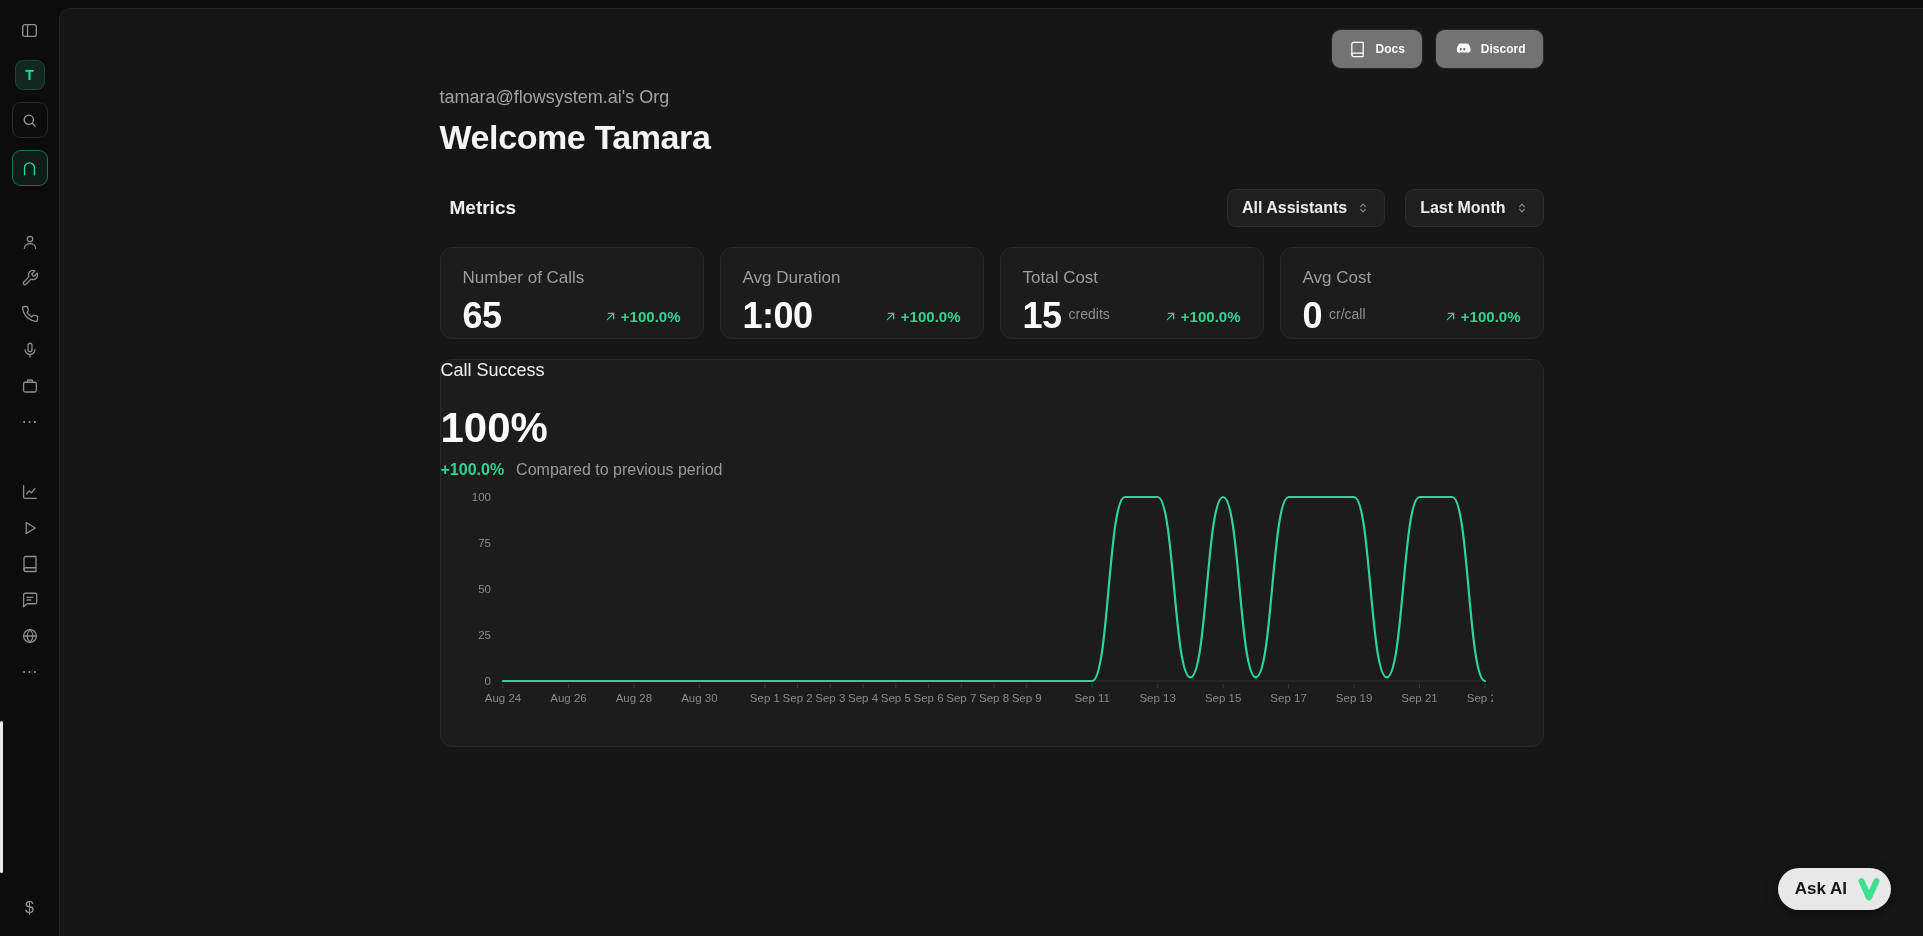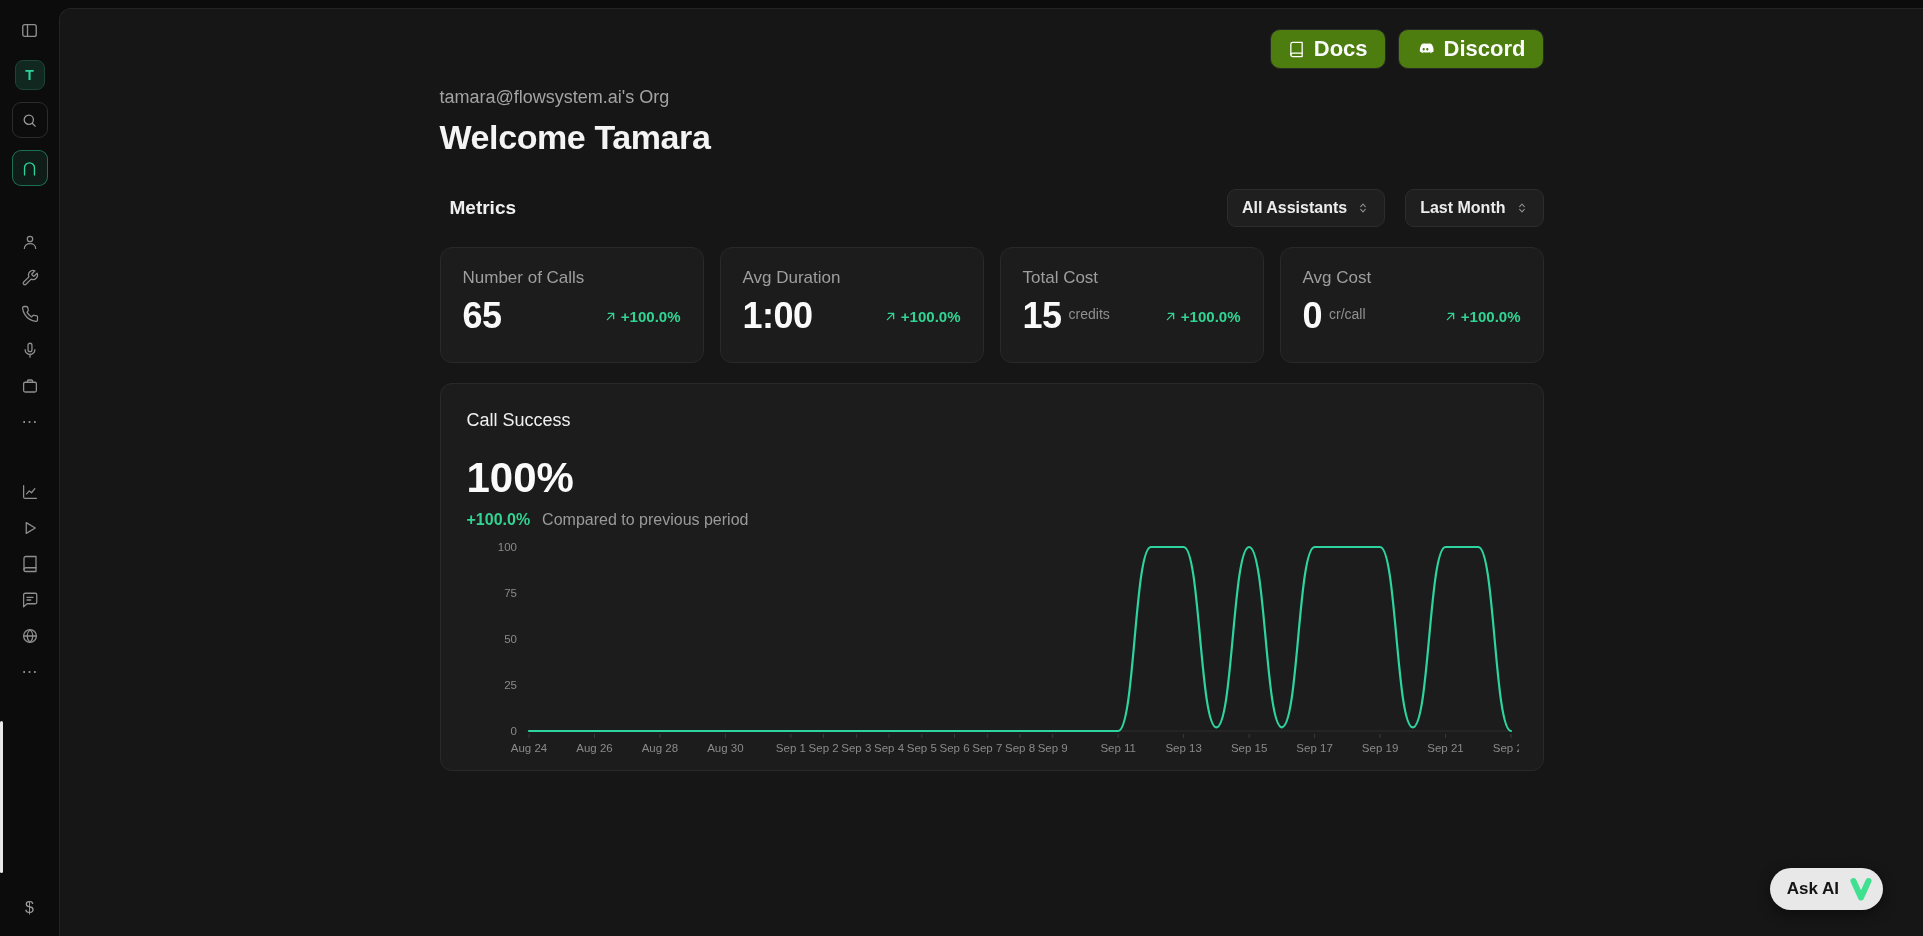--- a/index.html
+++ b/index.html
@@ -55,22 +55,22 @@
   .main {
     flex:1; margin-top:8px; background:#161616;
     border-left:1px solid #242424; border-top:1px solid #242424;
     border-top-left-radius:12px; overflow:hidden; position:relative;
   }
   .content { width:1104px; margin:0 auto; padding-top:20px; }
 
   .topbar { display:flex; justify-content:flex-end; gap:12px; }
   .btn-dark {
     display:inline-flex; align-items:center; gap:9px; height:40px; padding:0 17px;
-    background:#4d7c0f; border:1px solid #282828; border-radius:10px;
-    color:#fafafa; font-size:22px; font-weight:600; cursor:pointer;
+    background:#737373; border:1px solid #282828; border-radius:10px;
+    color:#fafafa; font-size:12px; font-weight:600; cursor:pointer;
     font-family:"Liberation Sans", sans-serif;
   }
 
   .org-name { margin-top:18px; font-size:18px; color:#a3a3a3; }
   .welcome { margin:10px 0 0; font-size:34px; font-weight:700; color:#f4f4f4; letter-spacing:-0.4px; }
 
   .metrics-head { margin-top:30px; display:flex; justify-content:space-between; align-items:center; }
   .metrics-title { margin:10px; font-size:19px; font-weight:600; color:#f0f0f0; }
   .filters { display:flex; gap:12px; }
   .pill {
@@ -78,45 +78,45 @@
     background:#1f1f1f; border:1px solid #2d2d2d; border-radius:9px;
     color:#ececec; font-size:16px; font-weight:600; cursor:pointer;
     font-family:"Liberation Sans", sans-serif;
     margin-left:8px;
   }
   .pill svg { stroke:#8f8f8f; }
 
   .cards { margin-top:18px; display:grid; grid-template-columns:repeat(4,1fr); gap:16px; }
   .card {
     background:#1c1c1c; border:1px solid #292929; border-radius:12px;
-    padding:20px 22px 18px; height:116px;
+    padding:20px 22px 18px; height:92px;
   }
   .card-label { font-size:17px; color:#9e9e9e; }
   .card-row { margin-top:10px; display:flex; justify-content:space-between; align-items:center; }
   .card-value-wrap { display:flex; align-items:center; gap:7px; }
   .card-value { font-size:36px; font-weight:700; color:#fafafa; line-height:1; letter-spacing:-0.5px; }
   .card-unit { font-size:14px; color:#8f8f8f; padding-bottom:4px; }
   .delta { display:inline-flex; align-items:center; gap:3px; color:#31d492; font-size:15px; font-weight:600; }
   .delta svg { stroke:#31d492; }
 
   .chart-card {
     margin-top:20px; background:#1c1c1c; border:1px solid #292929; border-radius:12px;
-    padding:26px; height:388px;
+    height:388px;
   }
   .cs-title { font-size:18px; color:#f0f0f0; font-weight:500; }
   .cs-value { margin-top:24px; font-size:42px; font-weight:700; color:#fafafa; line-height:1.1; }
   .cs-delta-row { margin-top:10px; display:flex; align-items:center; gap:12px; }
   .cs-delta { color:#31d492; font-size:16px; font-weight:600; }
   .cs-note { color:#9a9a9a; font-size:16px; }
   .chart-svg { margin-top:6px; display:block; }
   .chart-svg text { font-family:"Liberation Sans", sans-serif; }
 
   
   .ask-ai {
-    position:fixed; right:40px; bottom:26px; z-index:60;
+    position:fixed; right:32px; bottom:26px; z-index:60;
     display:inline-flex; align-items:center; gap:9px; height:42px; padding:0 9px 0 17px;
     background:#e8e8e8; border:none; border-radius:21px;
     color:#141414; font-size:17px; font-weight:600; cursor:pointer;
     font-family:"Liberation Sans", sans-serif;
     box-shadow:0 4px 14px rgba(0,0,0,.45);
   }
 </style>
 </head>
 <body>
 

